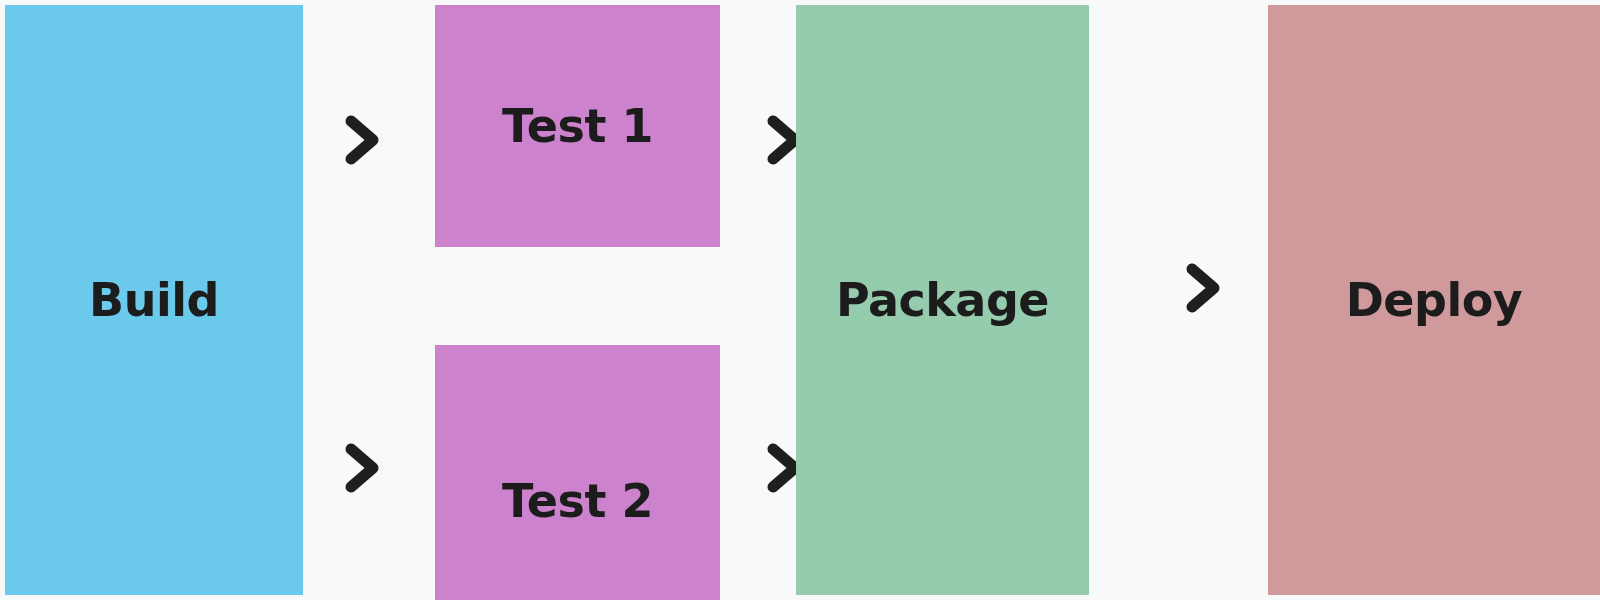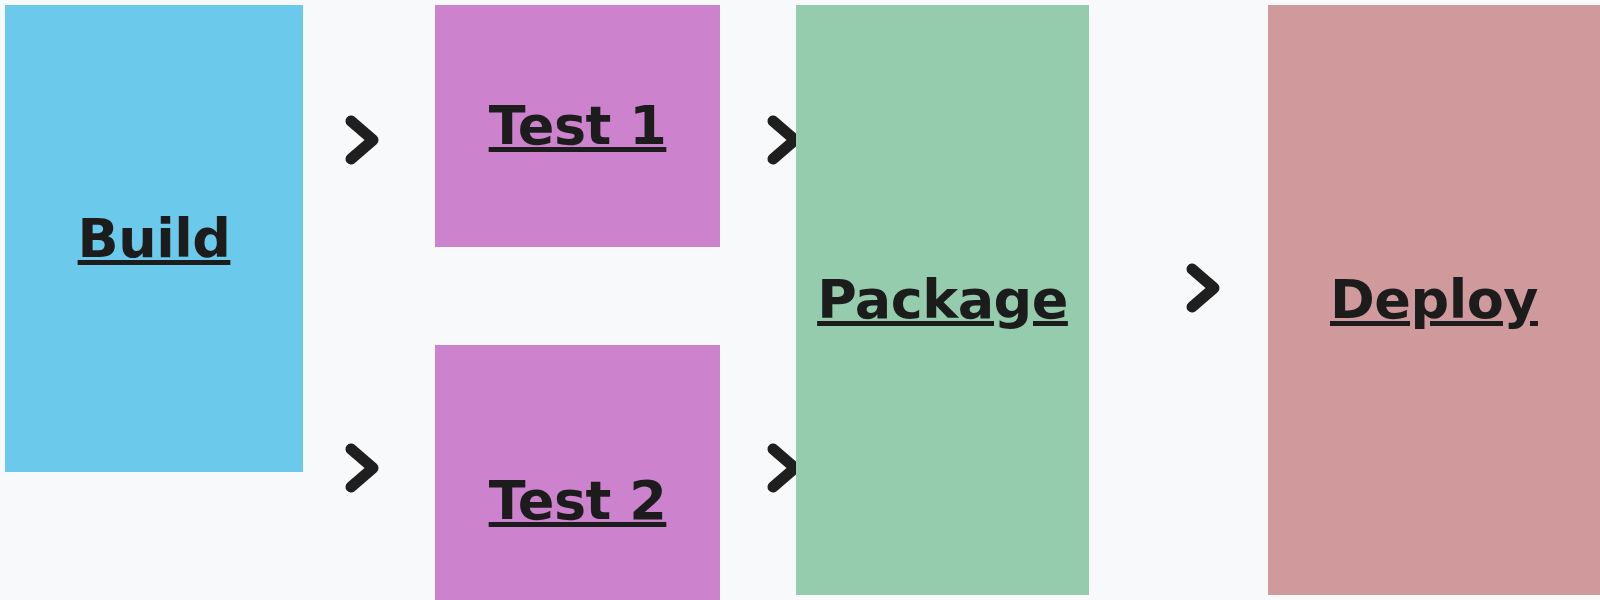--- a/index.html
+++ b/index.html
@@ -25,35 +25,34 @@
     position: absolute;
     display: flex;
     align-items: center;
     justify-content: center;
     box-sizing: border-box;
   }
 
   .stage-label {
     font-family: "DejaVu Sans", "Liberation Sans", sans-serif;
     font-weight: bold;
-    font-size: 54px;
+    font-size: 46px;
     line-height: 1;
     color: #1c1c1c;
     letter-spacing: -0.5px;
     white-space: nowrap;
     text-align: center;
-    text-decoration: underline;
   }
 
   
   #stage-build {
     left: 5px;
     top: 5px;
     width: 298px;
-    height: 467px;
+    height: 590px;
     background: #6bc9eb;
   }
 
   #stage-test1 {
     left: 435px;
     top: 5px;
     width: 285px;
     height: 242px;
     background: #cc82cc;
   }

